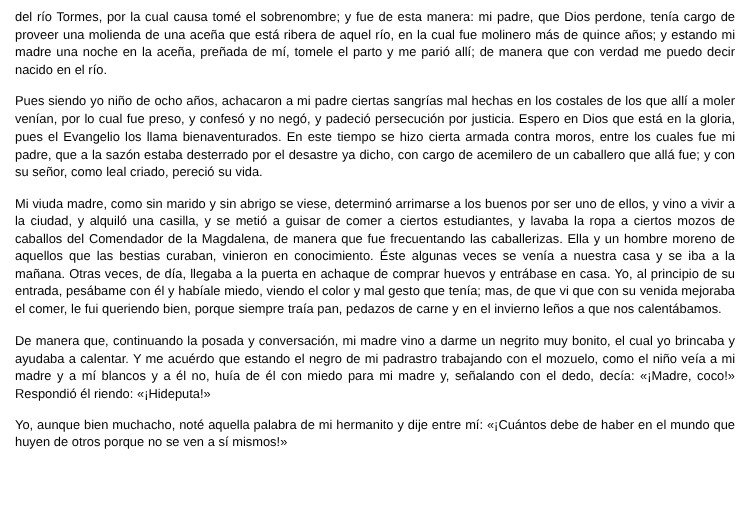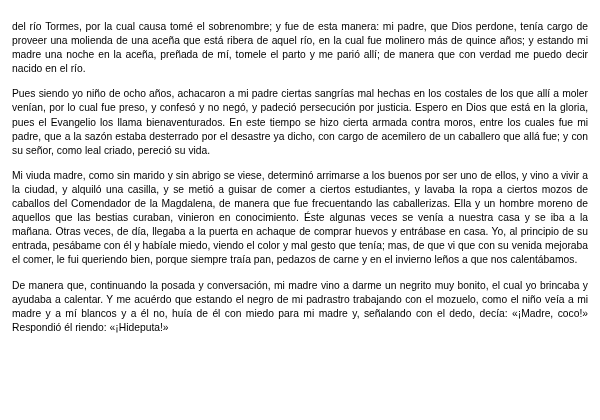--- a/index.html
+++ b/index.html
@@ -11,21 +11,21 @@
     height: 420px;
     background: #ffffff;
     font-family: "Liberation Sans", sans-serif;
     color: #000000;
     overflow: hidden;
   }
   .page {
     box-sizing: border-box;
     width: 600px;
     height: 420px;
-    padding: 20px 12px 0 12px;
+    padding: 8px 12px 0 12px;
     background: #ffffff;
   }
   .para {
     font-size: 10.3px;
     line-height: 14.1px;
     text-align: justify;
     text-justify: inter-word;
     margin: 0 0 11px 0;
     color: #000000;
     word-spacing: 0.1px;
@@ -35,13 +35,14 @@
   }
 </style>
 </head>
 <body>
 
 <div class="page">
   <p class="para">del río Tormes, por la cual causa tomé el sobrenombre; y fue de esta manera: mi padre, que Dios perdone, tenía cargo de proveer una molienda de una aceña que está ribera de aquel río, en la cual fue molinero más de quince años; y estando mi madre una noche en la aceña, preñada de mí, tomele el parto y me parió allí; de manera que con verdad me puedo decir nacido en el río.</p>
   <p class="para">Pues siendo yo niño de ocho años, achacaron a mi padre ciertas sangrías mal hechas en los costales de los que allí a moler venían, por lo cual fue preso, y confesó y no negó, y padeció persecución por justicia. Espero en Dios que está en la gloria, pues el Evangelio los llama bienaventurados. En este tiempo se hizo cierta armada contra moros, entre los cuales fue mi padre, que a la sazón estaba desterrado por el desastre ya dicho, con cargo de acemilero de un caballero que allá fue; y con su señor, como leal criado, pereció su vida.</p>
   <p class="para">Mi viuda madre, como sin marido y sin abrigo se viese, determinó arrimarse a los buenos por ser uno de ellos, y vino a vivir a la ciudad, y alquiló una casilla, y se metió a guisar de comer a ciertos estudiantes, y lavaba la ropa a ciertos mozos de caballos del Comendador de la Magdalena, de manera que fue frecuentando las caballerizas. Ella y un hombre moreno de aquellos que las bestias curaban, vinieron en conocimiento. Éste algunas veces se venía a nuestra casa y se iba a la mañana. Otras veces, de día, llegaba a la puerta en achaque de comprar huevos y entrábase en casa. Yo, al principio de su entrada, pesábame con él y habíale miedo, viendo el color y mal gesto que tenía; mas, de que vi que con su venida mejoraba el comer, le fui queriendo bien, porque siempre traía pan, pedazos de carne y en el invierno leños a que nos calentábamos.</p>
   <p class="para">De manera que, continuando la posada y conversación, mi madre vino a darme un negrito muy bonito, el cual yo brincaba y ayudaba a calentar. Y me acuérdo que estando el negro de mi padrastro trabajando con el mozuelo, como el niño veía a mi madre y a mí blancos y a él no, huía de él con miedo para mi madre y, señalando con el dedo, decía: «¡Madre, coco!» Respondió él riendo: «¡Hideputa!»</p>
+  <p class="para">Yo, aunque bien muchacho, noté aquella palabra de mi hermanito y dije entre mí: «¡Cuántos debe de haber en el mundo que huyen de otros porque no se ven a sí mismos!»</p>
 </div>
 
 </body></html>

